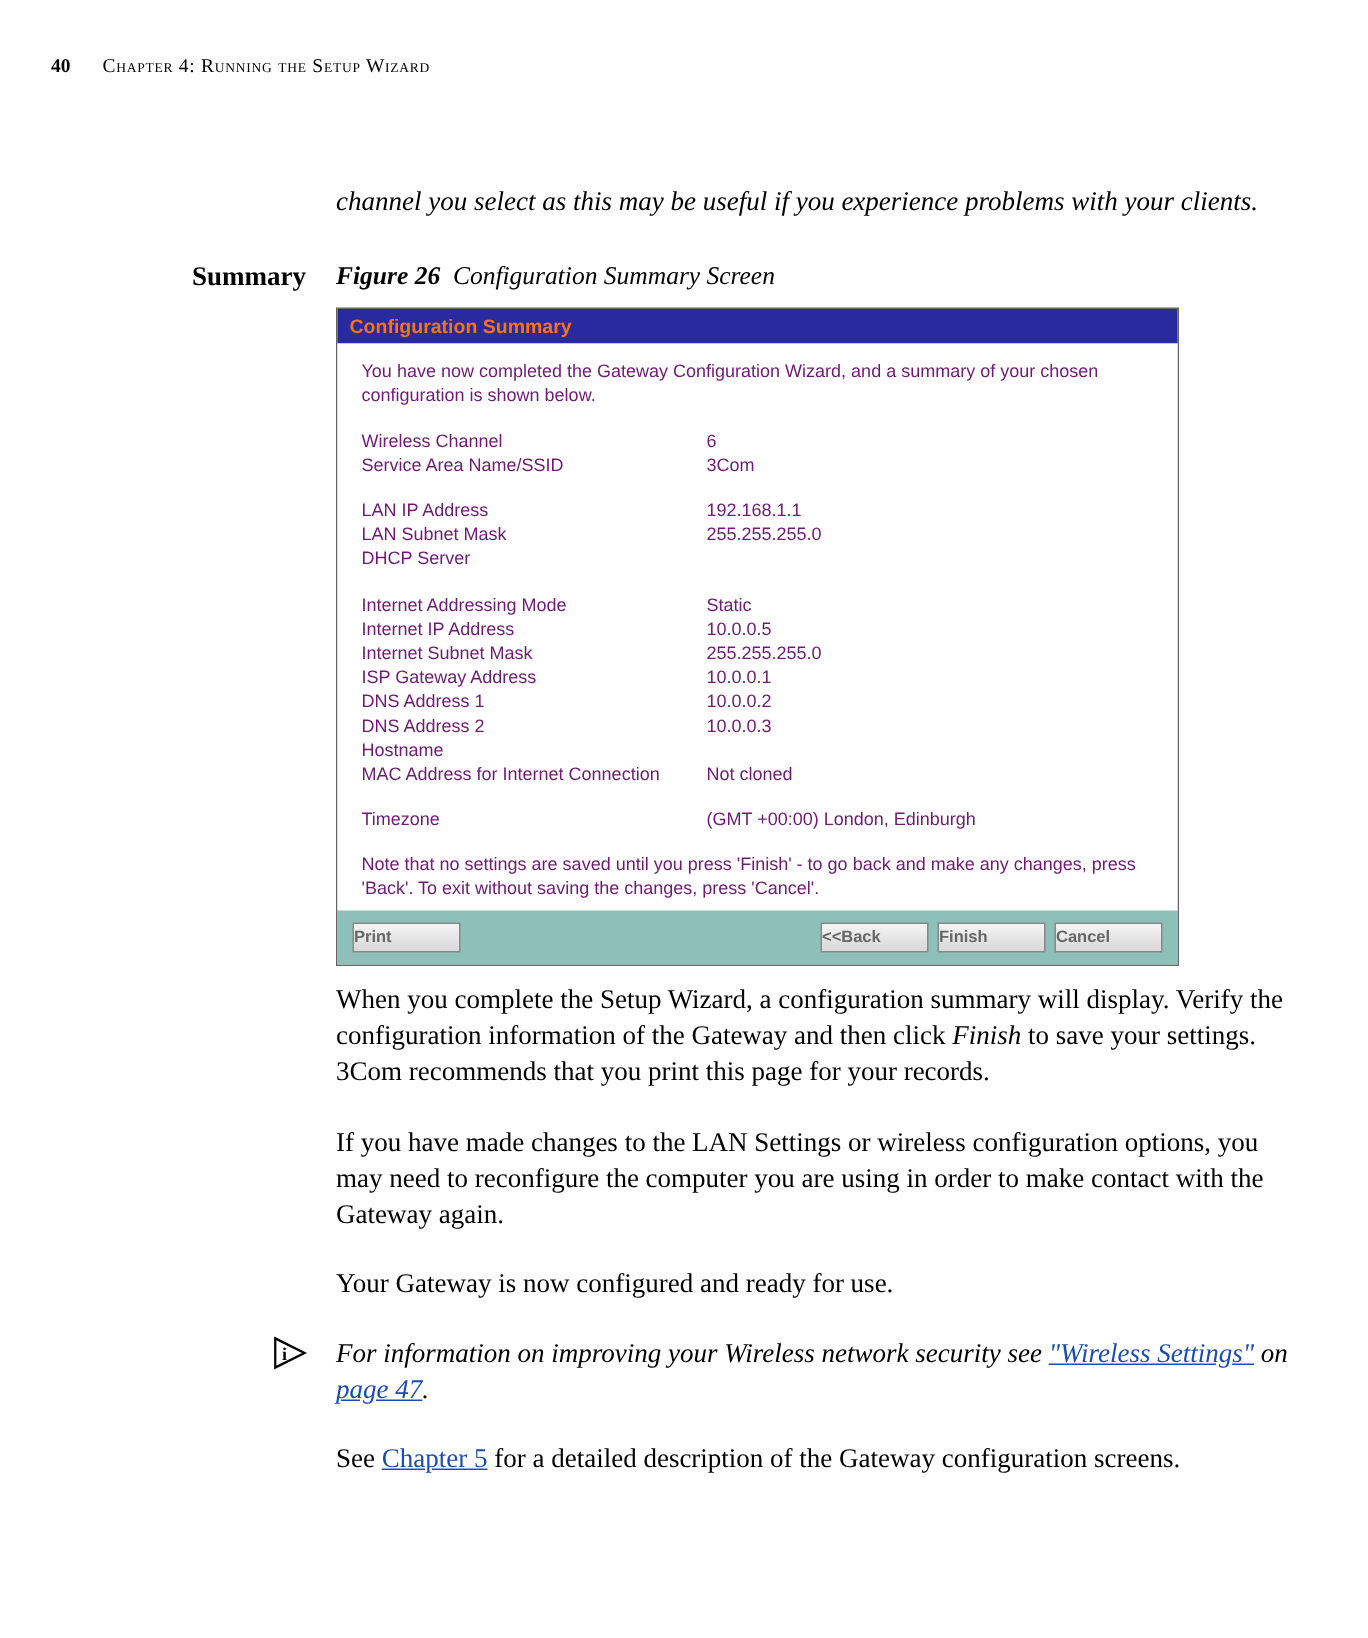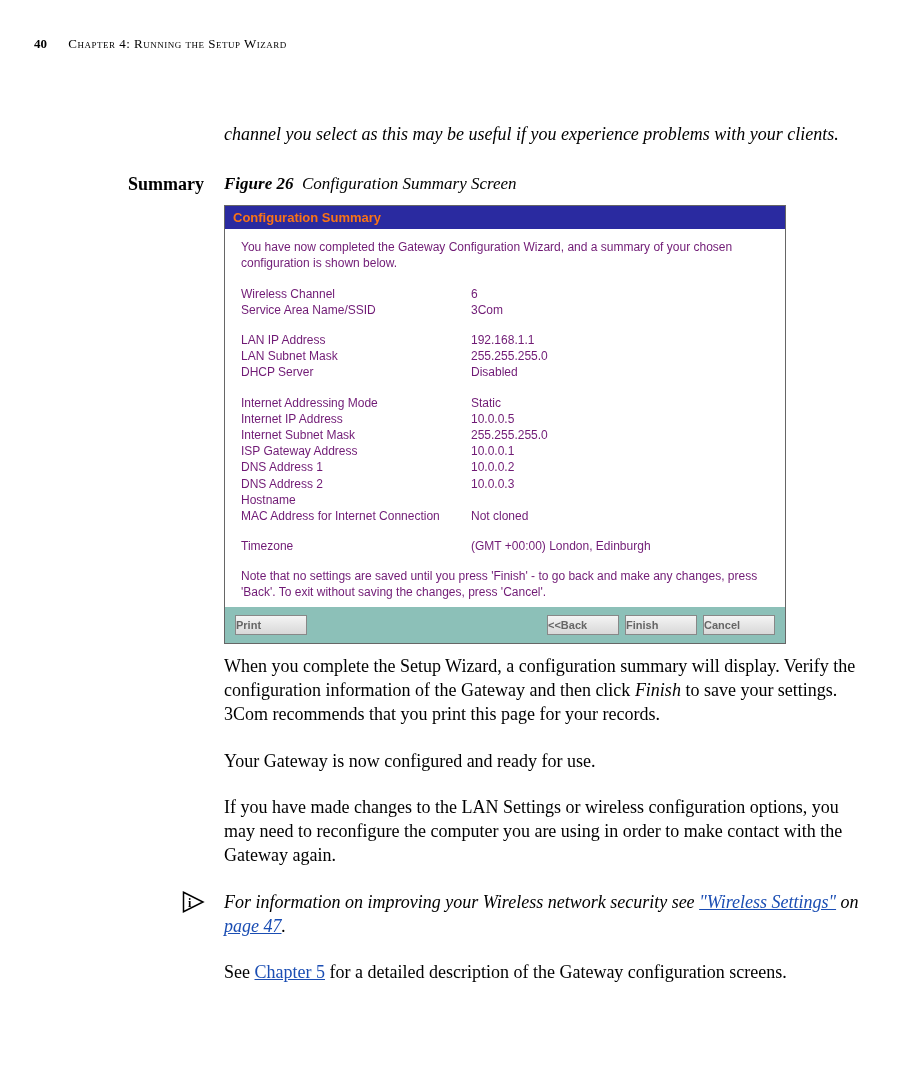--- a/index.html
+++ b/index.html
@@ -178,21 +178,20 @@
       <div class="ss-row">
           <div class="ss-label">LAN IP Address</div>
           <div class="ss-value">192.168.1.1</div>
         </div>
       <div class="ss-row">
           <div class="ss-label">LAN Subnet Mask</div>
           <div class="ss-value">255.255.255.0</div>
         </div>
       <div class="ss-row">
           <div class="ss-label">DHCP Server</div>
-          <div class="ss-value">Disabled</div>
         </div>
       <div class="ss-gap"></div>
 
       <div class="ss-row">
           <div class="ss-label">Internet Addressing Mode</div>
           <div class="ss-value">Static</div>
         </div>
       <div class="ss-row">
           <div class="ss-label">Internet IP Address</div>
           <div class="ss-value">10.0.0.5</div>
@@ -238,23 +237,23 @@
       <div class="ss-btn">Finish</div>
       <div class="ss-btn" style="margin-right:0">Cancel</div>
     </div>
   </div>
 
   <div class="body-col">
     <p class="para">
       <span>When you complete the Setup Wizard, a configuration summary will display. Verify the configuration information of the Gateway and then click </span><i>Finish</i><span> to save your settings. 3Com recommends that you print this page for your records.</span>
     </p>
 
+    <p class="para para-block">If you have made changes to the LAN Settings or wireless configuration options, you may need to reconfigure the computer you are using in order to make contact with the Gateway again.</p>
+
     <p class="para para-block">Your Gateway is now configured and ready for use.</p>
-
-    <p class="para para-block">If you have made changes to the LAN Settings or wireless configuration options, you may need to reconfigure the computer you are using in order to make contact with the Gateway again.</p>
   </div>
 
   <div class="info-row">
     <div class="info-icon">
       <svg viewBox="0 0 40 30">
         <polygon points="2,2 28,15 2,28" fill="none" stroke="#000" stroke-width="2"></polygon>
         <text x="8" y="21" font-family="Georgia" font-size="16" font-weight="bold" fill="#000">i</text>
       </svg>
     </div>
     <div class="info-text">

